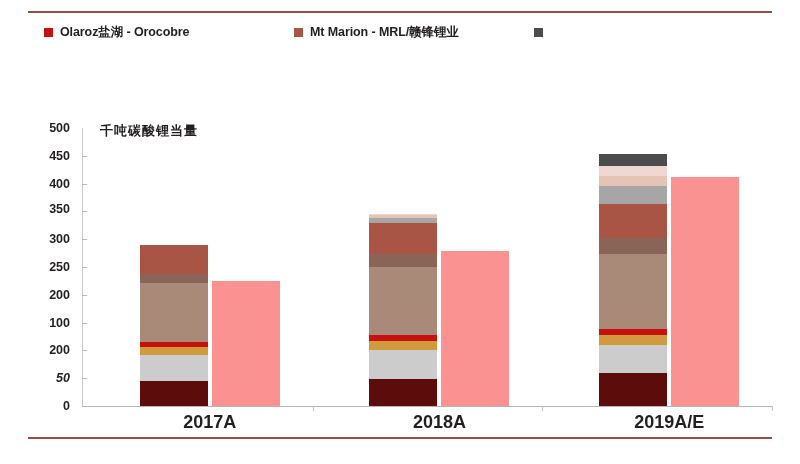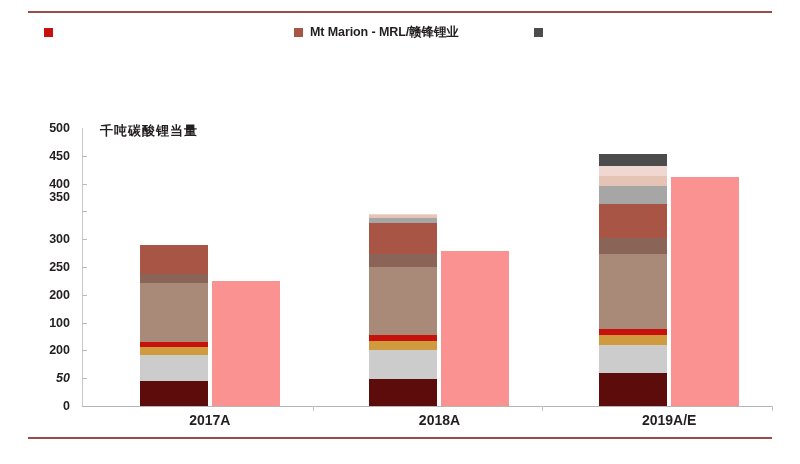--- a/index.html
+++ b/index.html
@@ -69,57 +69,58 @@
   .group{
     position:absolute;bottom:0;height:284px;
   }
   .stack,.solid{
     position:absolute;bottom:0;
     display:flex;flex-direction:column-reverse;
   }
   .seg{width:100%;}
   .xtick{
     position:absolute;top:290px;
-    font-size:14px;color:#231f20;font-weight:600;
+    font-size:18px;color:#231f20;font-weight:600;
     transform:translateX(-50%);white-space:nowrap;
   }
   .xtickmark{
     position:absolute;top:284px;width:1px;height:5px;background:#c4c4c4;
   }
 </style>
 </head>
 <body>
 
 <div class="rule" id="rule-top"></div>
 <div class="rule" id="rule-bottom"></div>
 
 <div id="legend">
     <div class="legend-item">
       <span class="legend-swatch" style="background: rgb(199, 17, 12);"></span>
+      <span class="legend-label">Olaroz盐湖 - Orocobre</span>
     </div>
     <div class="legend-item">
       <span class="legend-swatch" style="background: rgb(168, 85, 69);"></span>
       <span class="legend-label">Mt Marion - MRL/赣锋锂业</span>
     </div>
     <div class="legend-item">
       <span class="legend-swatch" style="background: rgb(76, 76, 76);"></span>
     </div>
   </div>
 
 <div id="plot">
   <div id="axis-title">千吨碳酸锂当量</div>
   <div id="yaxis">
       <div class="ytick" style="top: 284px;">0</div>
       <div class="ytick" style="top: 256.2px; font-style: italic;">50</div>
       <div class="ytick" style="top: 228.4px;">200</div>
       <div class="ytick" style="top: 200.6px;">100</div>
       <div class="ytick" style="top: 172.8px;">200</div>
       <div class="ytick" style="top: 145px;">250</div>
       <div class="ytick" style="top: 117.2px;">300</div>
-      <div class="ytick" style="top: 75px; text-align: center;">350</div>
+      <div class="ytick" style="top: 87px; text-align: center;">350</div>
       <div class="ytick" style="top: 61.6px;">400</div>
       <div class="ytick" style="top: 33.8px;">450</div>
       <div class="ytick" style="top: 6px;">500</div>
     </div>
   <div id="axisline"></div>
   <div id="baseline"></div>
   <div id="bars">
       <div class="group" style="left: 0px; width: 229.667px;">
         <div class="stack" style="left: 56.8333px; width: 68px; bottom: 0px;">
           <div class="seg" style="height: 25.02px; background: rgb(92, 13, 11);"></div>

